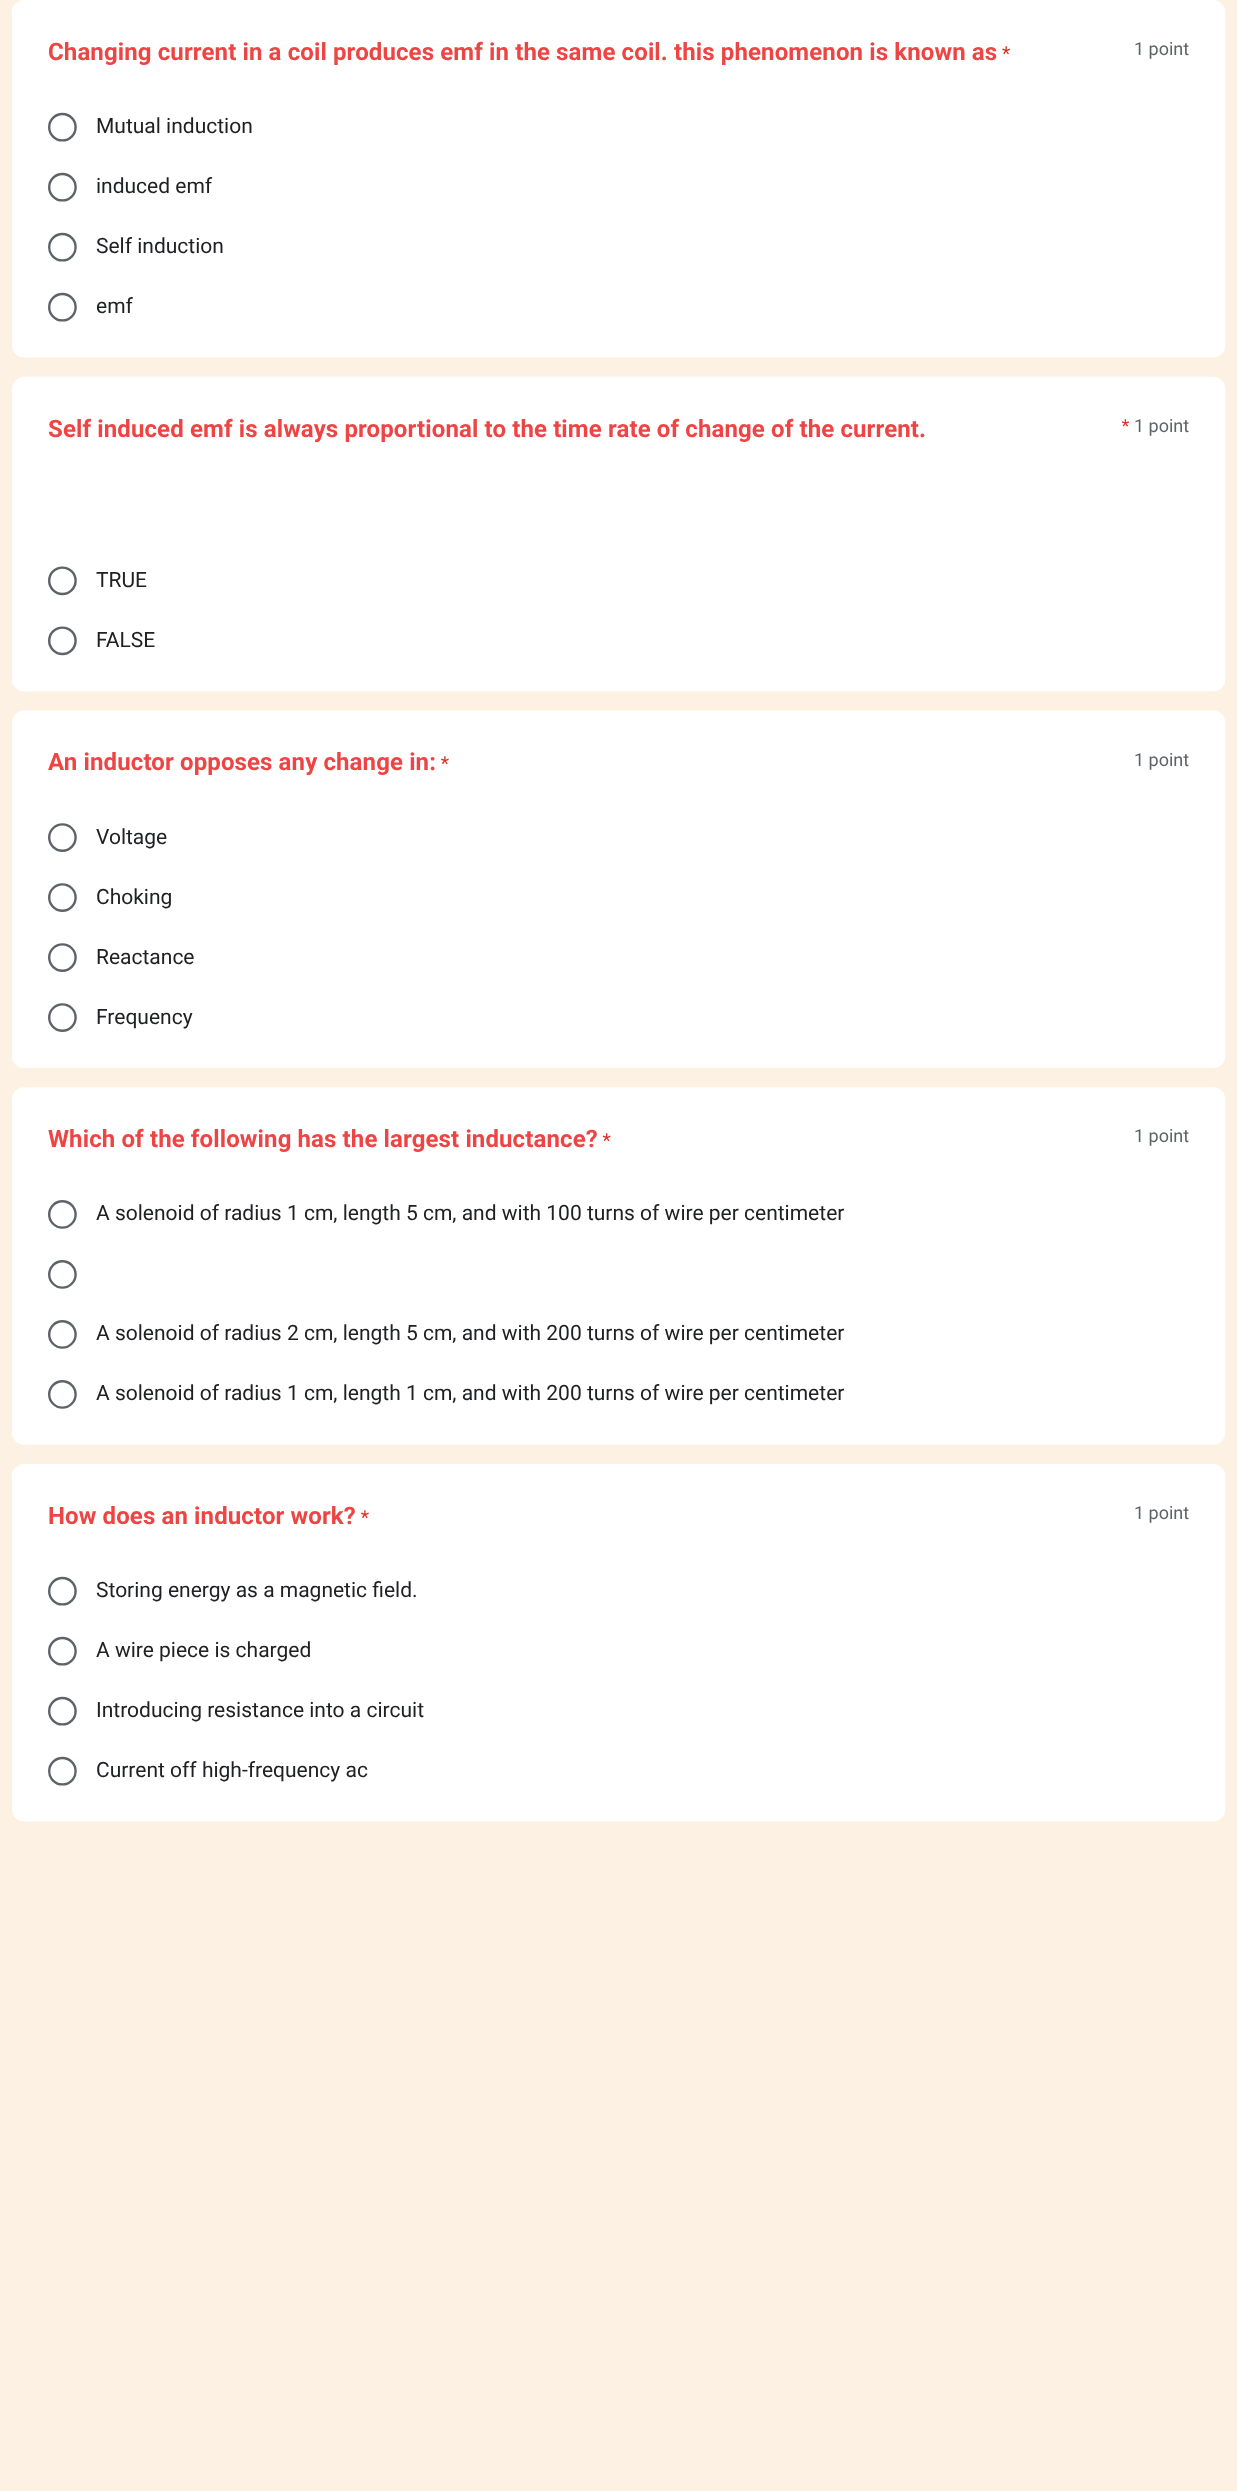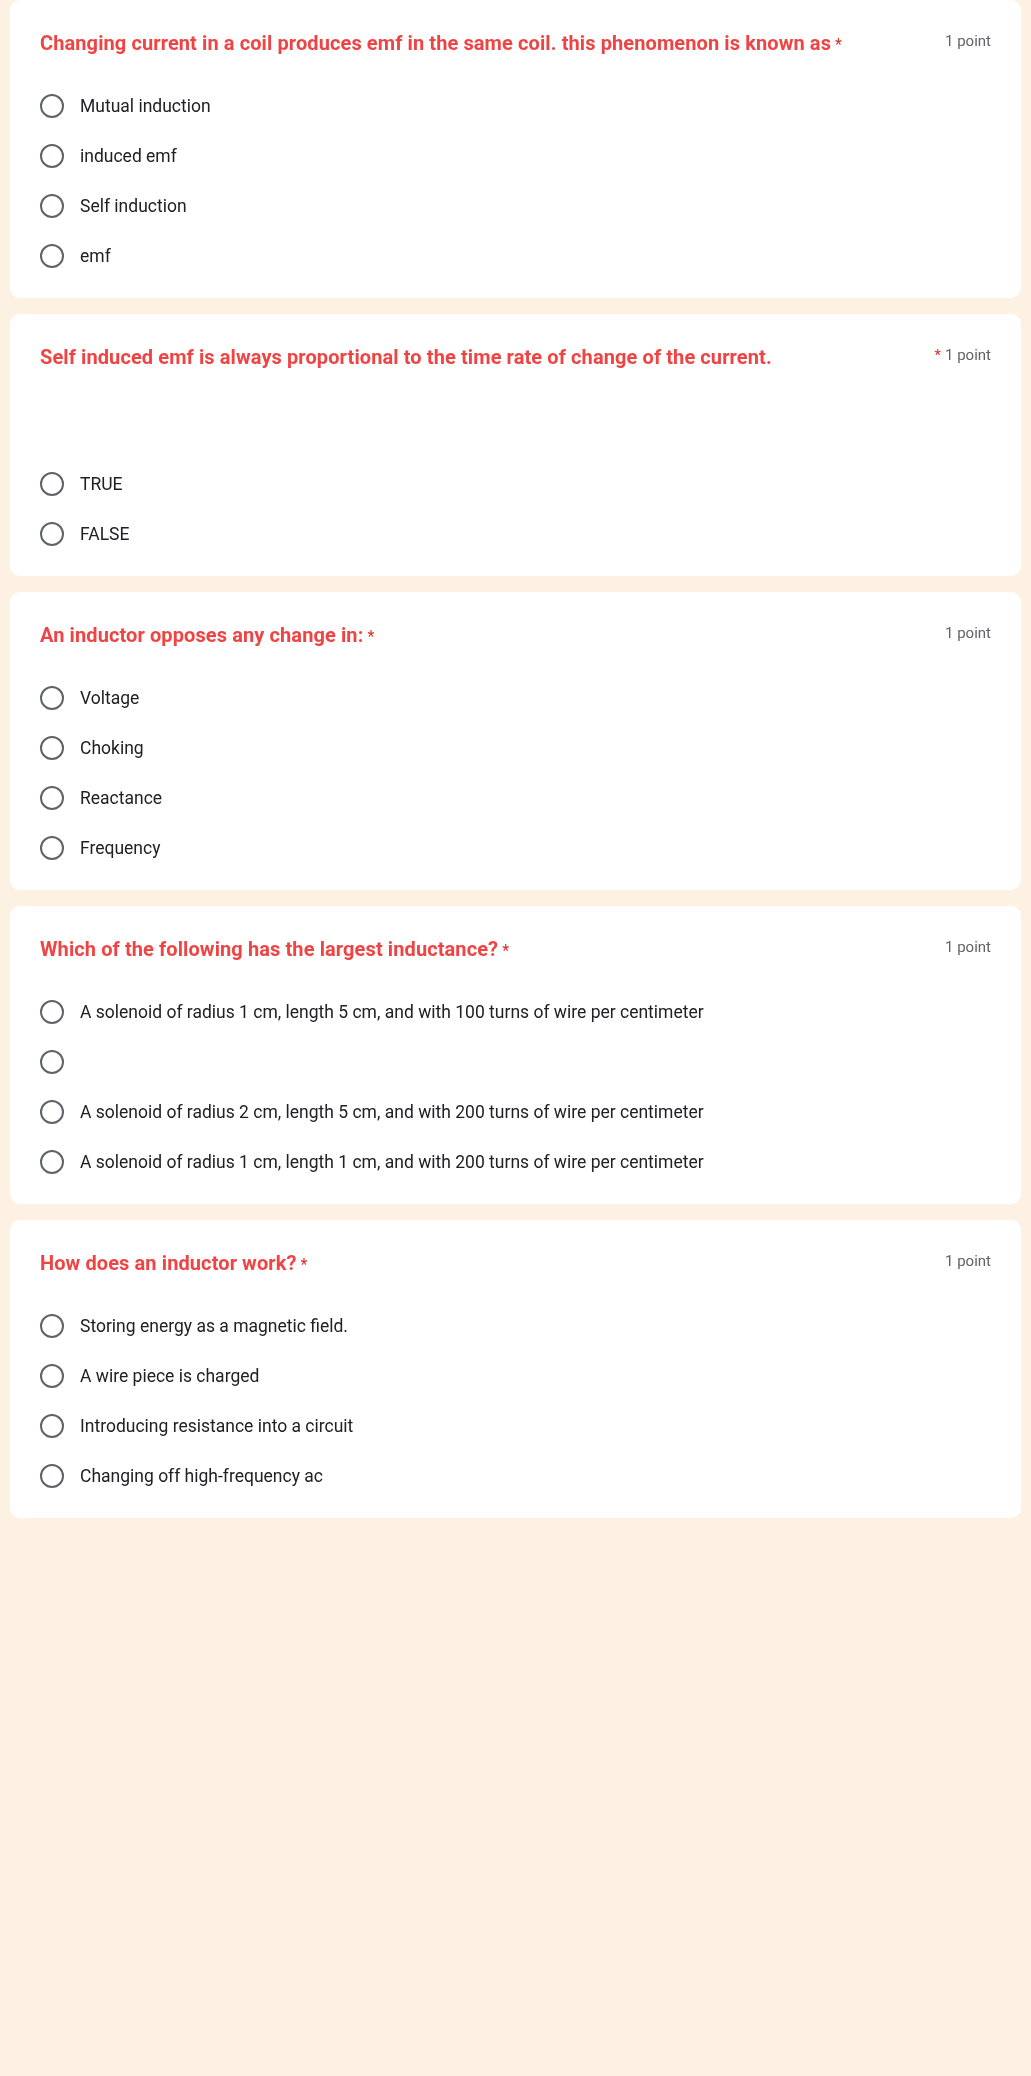--- a/index.html
+++ b/index.html
@@ -178,16 +178,16 @@
     <label class="option">
         <span class="radio"></span>
         <span class="opt-label">A wire piece is charged</span>
       </label>
     <label class="option">
         <span class="radio"></span>
         <span class="opt-label">Introducing resistance into a circuit</span>
       </label>
     <label class="option">
         <span class="radio"></span>
-        <span class="opt-label">Changing off high-frequency ac</span>
+        <span class="opt-label">Current off high-frequency ac</span>
       </label>
   </div>
 </div>
 
 </body></html>

